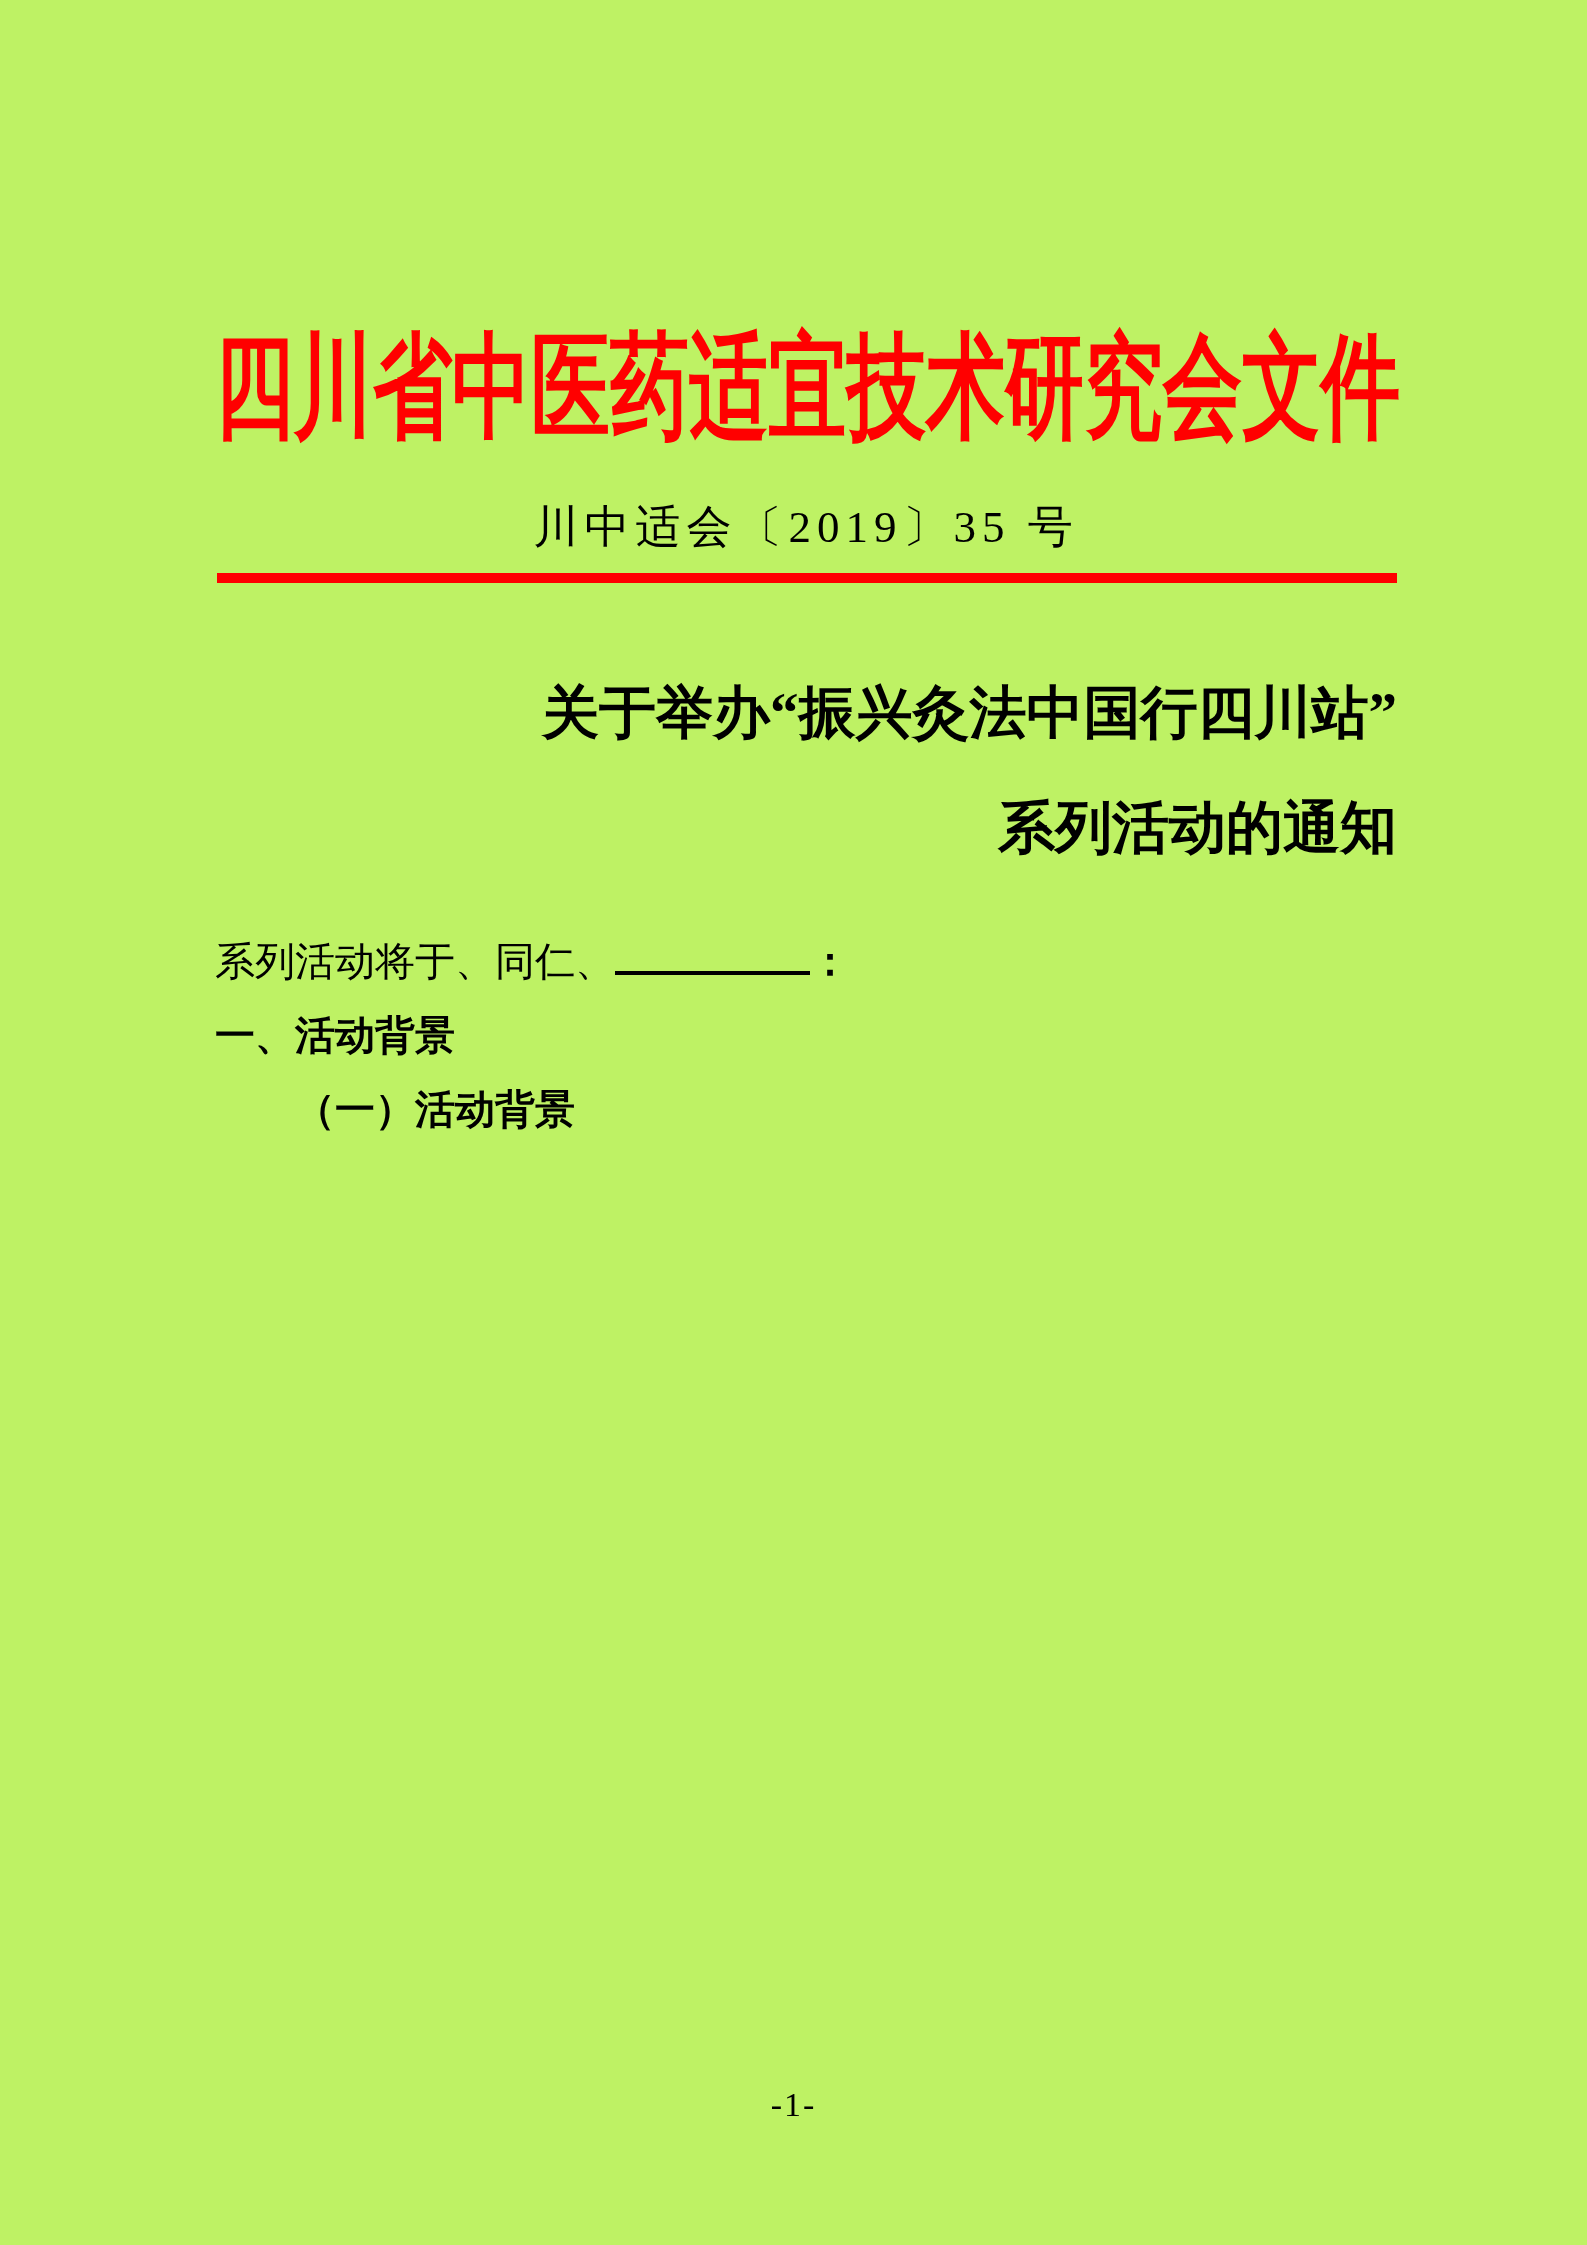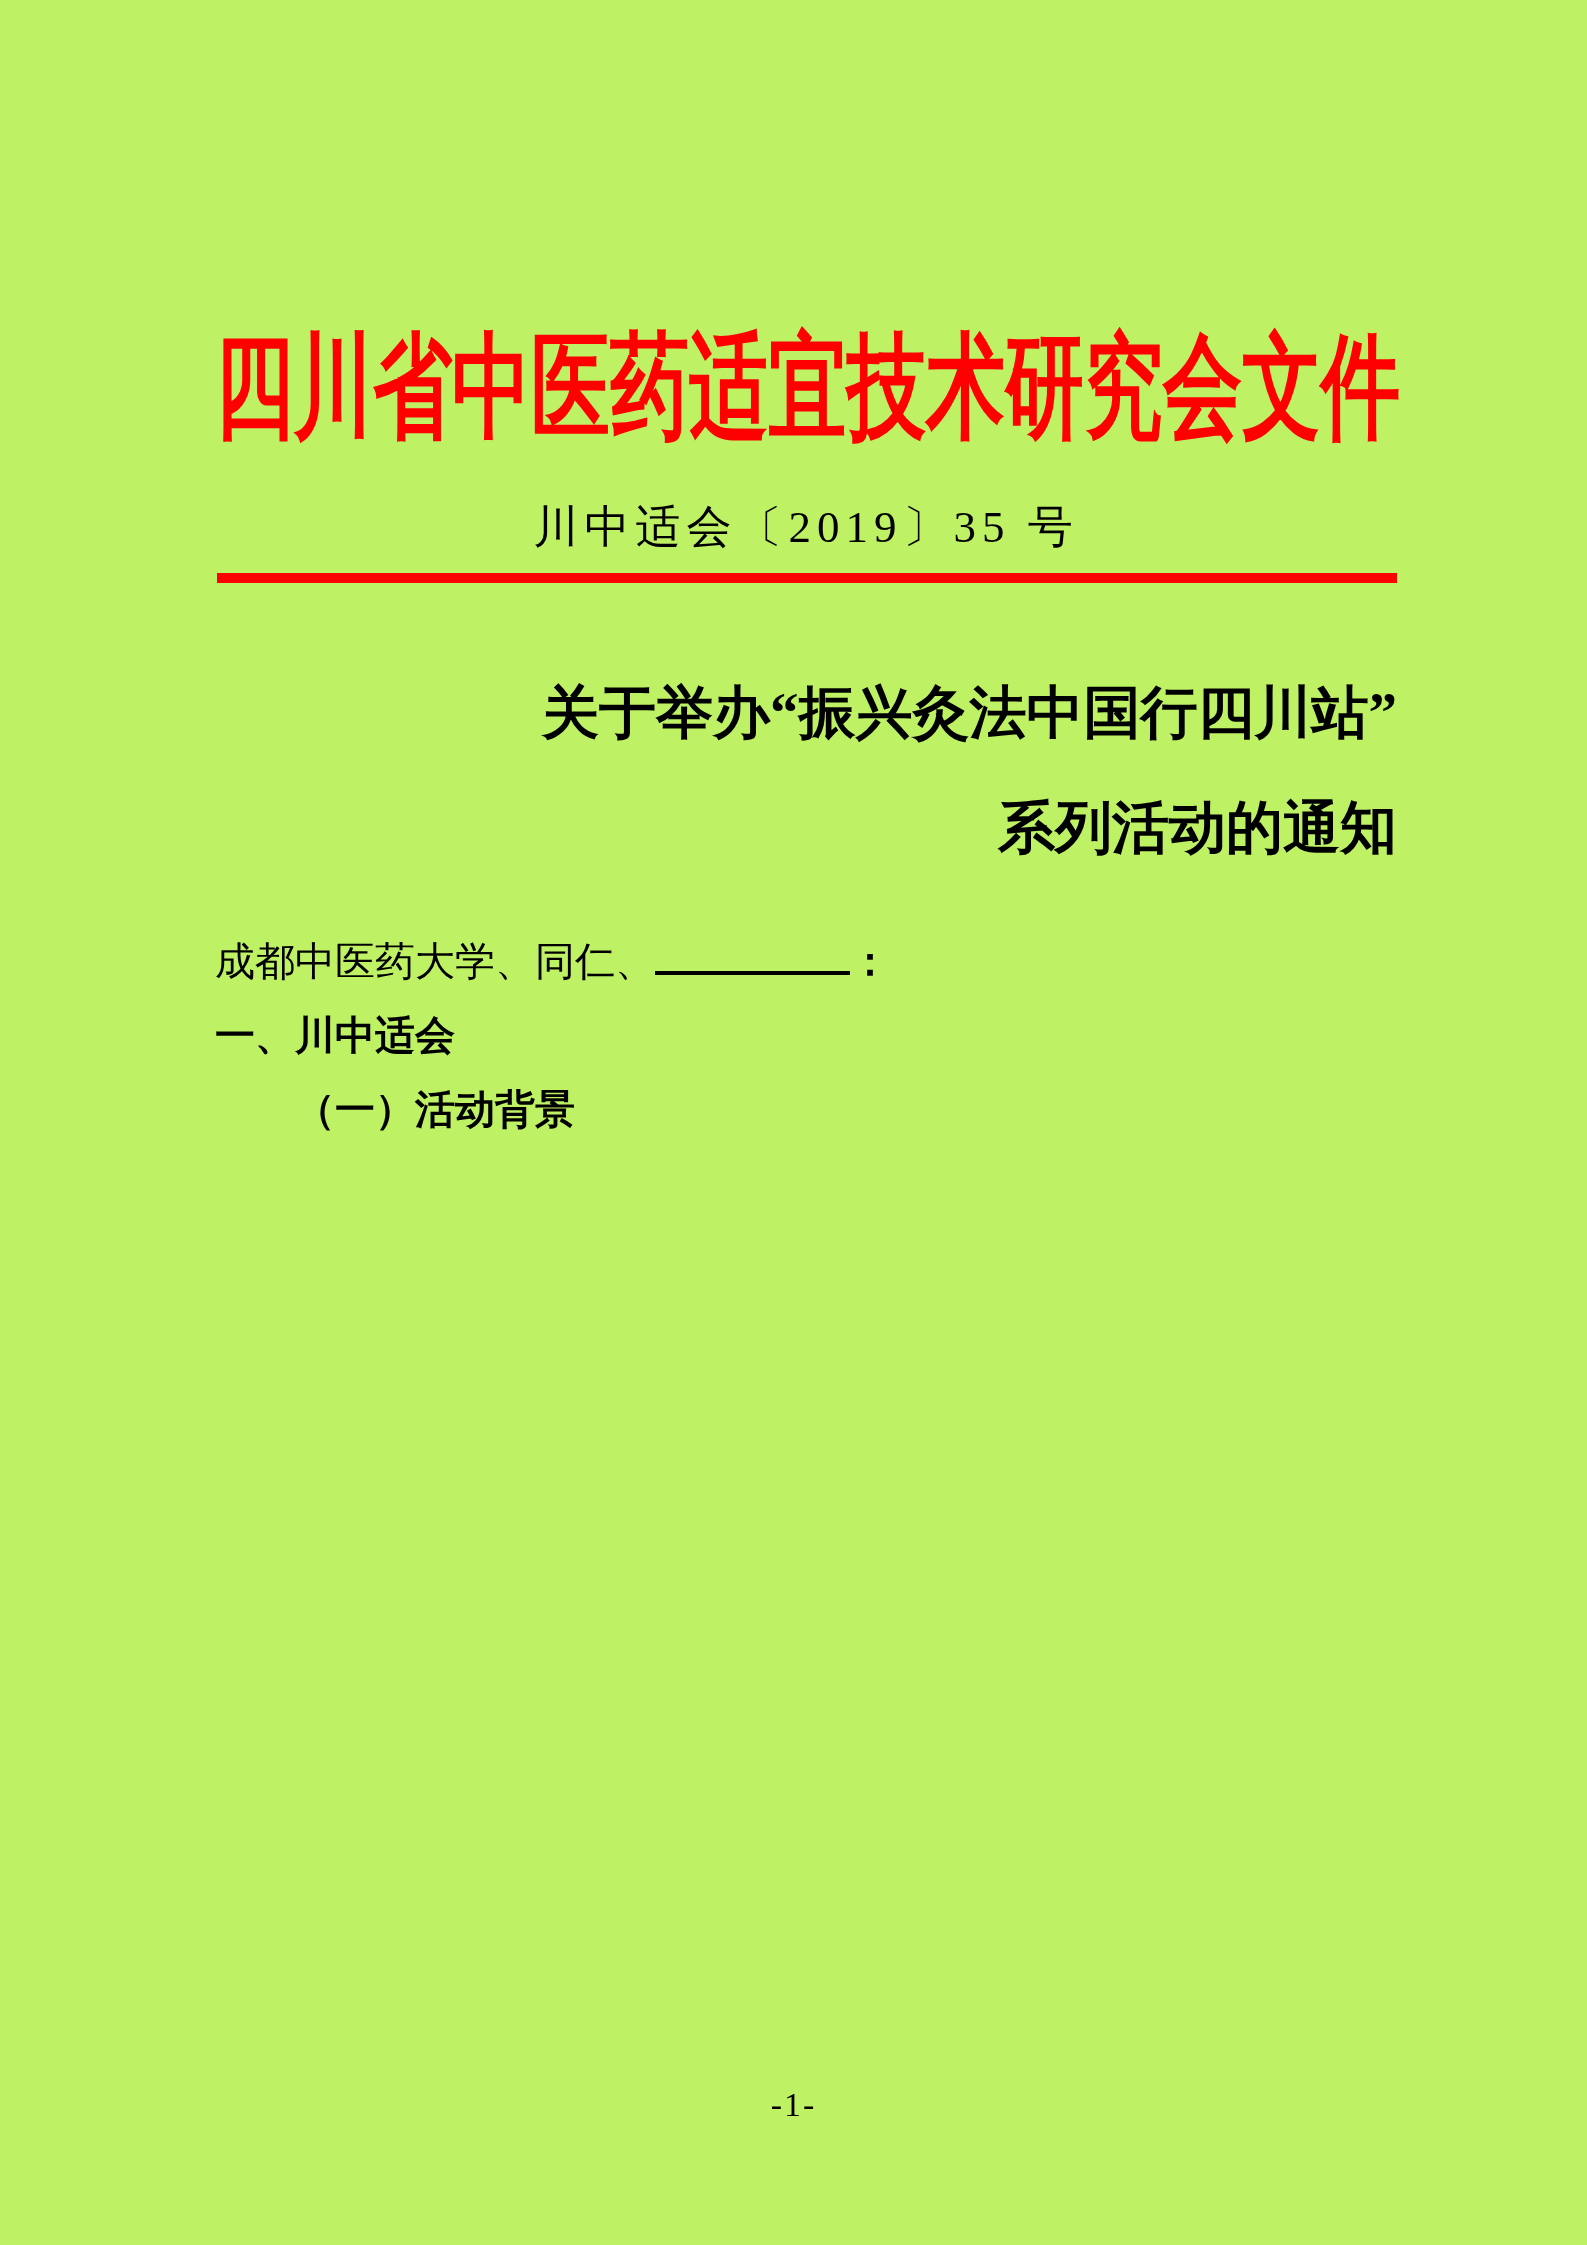--- a/index.html
+++ b/index.html
@@ -138,24 +138,24 @@
 
   <main>
 
     <h1 class="notice-title">
       <span class="title-line">关于举办“振兴灸法中国行四川站”</span>
       <span class="title-line">系列活动的通知</span>
     </h1>
 
     <div class="body-text">
 
-      <p class="para salutation"><span>成都中医药大学、同仁、</span><span class="blank-underline"></span><span class="salutation-colon">：</span></p>
+      <p class="para salutation"><span>系列活动将于、同仁、</span><span class="blank-underline"></span><span class="salutation-colon">：</span></p>
 
 
-      <h2 class="section-heading">一、川中适会</h2>
+      <h2 class="section-heading">一、活动背景</h2>
 
       <h3 class="sub-heading">（一）活动背景</h3>
 
 
 
     </div>
 
   </main>
 
   <footer class="footer">

